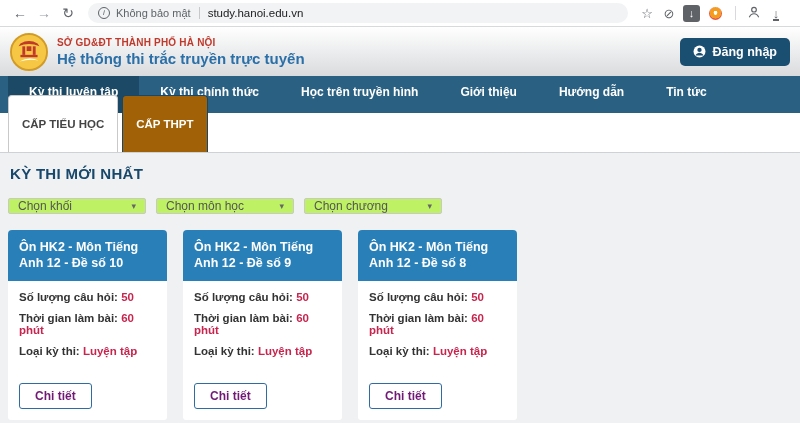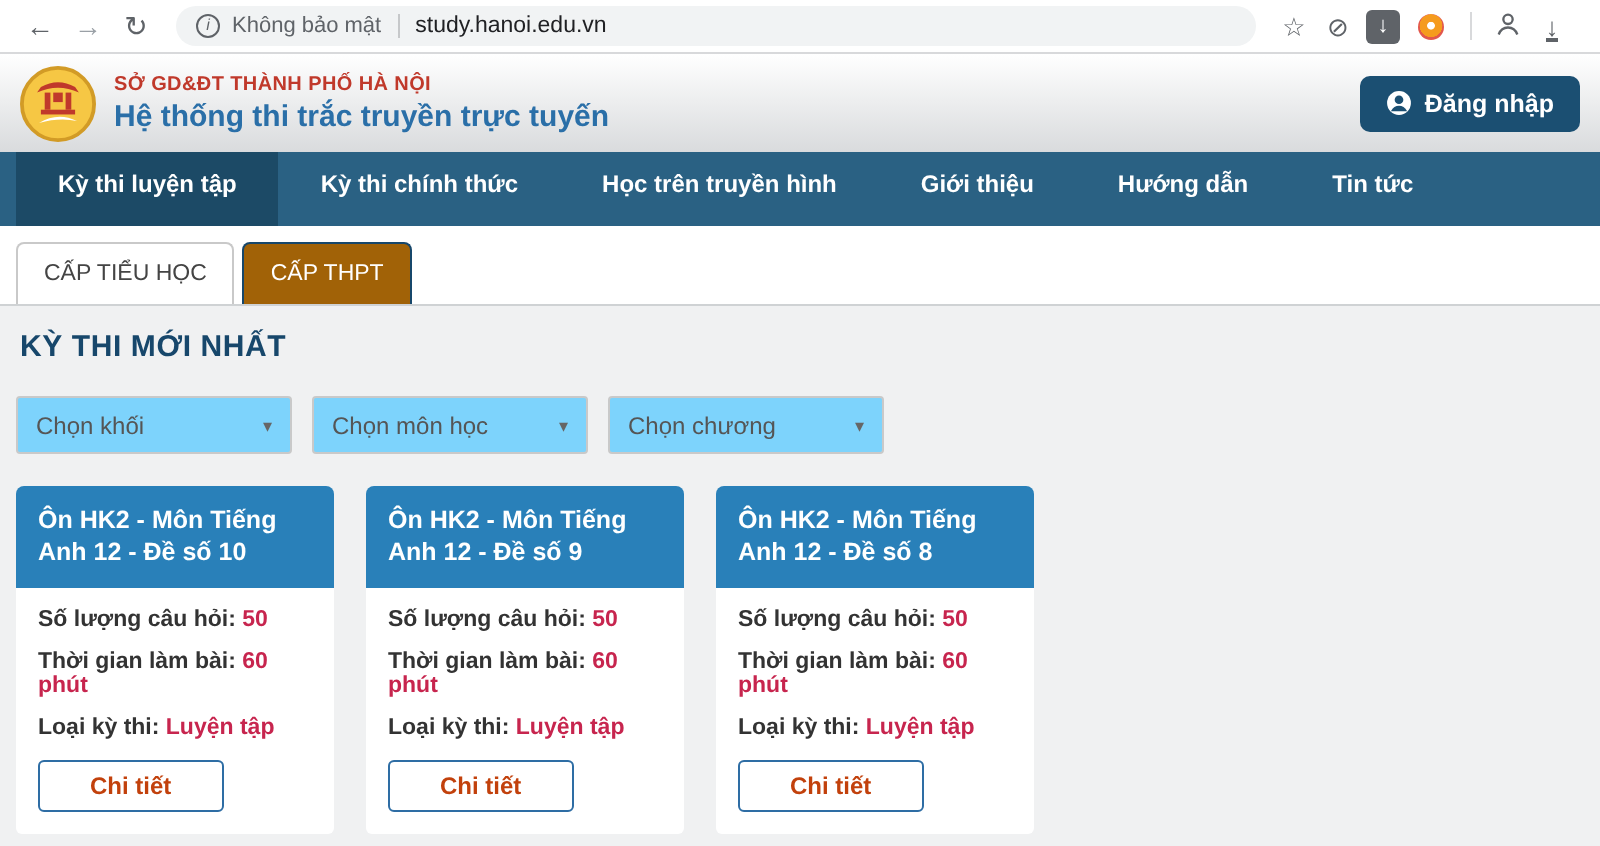--- a/index.html
+++ b/index.html
@@ -39,44 +39,44 @@
 
   
   .mainnav { height:37px; background:#2a6183; display:flex; padding-left:8px; }
   .nav-item { color:#fff; font-size:12px; font-weight:600; line-height:33px; padding:0 21px;
               cursor:pointer; white-space:nowrap; }
   .nav-item.active { background:#1c4a66; }
 
   
   .tabs-row { background:#fff; border-bottom:1px solid #cfd2d4; padding:6px 0 0 8px; height:40px;
               display:flex; align-items:flex-end; }
-  .tab { padding:9px 13px; font-size:11.5px; font-weight:normal; color:#444; background:#fff;
+  .tab { padding:22px 13px; font-size:11.5px; font-weight:bold; color:#444; background:#fff;
          border:1px solid #c9c9c9; border-bottom:none; border-radius:4px 4px 0 0; margin-right:4px;
          cursor:pointer; white-space:nowrap; }
   .tab.active { background:#a16207; color:#fff; border-color:#17476b; }
 
   
   .content { padding:10px 8px; }
   .section-title { color:#17476b; font-size:15px; font-weight:bold; letter-spacing:.3px;
                    margin:2px 0 16px 2px; }
   .filters { display:flex; gap:10px; margin-bottom:16px; }
-  .select { width:138px; height:29px; background:#7dd3fc; border:1px solid #c9c9c9; border-radius:2px;
+  .select { width:138px; height:16px; background:#bef264; border:1px solid #c9c9c9; border-radius:2px;
             display:flex; align-items:center; justify-content:space-between; padding:0 9px;
             font-size:12px; color:#555; cursor:pointer; }
   .caret { color:#666; font-size:9px; }
 
   .cards { display:grid; grid-template-columns:repeat(3,159px); gap:11px 16px; }
   .card { border-radius:4px; }
   .card-header { background:#2980b9; color:#fff; font-weight:bold; font-size:12.5px;
                  padding:9px 11px; border-radius:4px 4px 0 0; line-height:1.3; }
   .card-body { background:#fff; padding:10px 11px 11px; border-radius:0 0 3px 3px; }
   .meta { font-size:11.5px; color:#333; margin-bottom:9px;font-weight:bold; }
   .meta .val { color:#c7254e; }
-  .detail-btn { background:#fff; border:1px solid #2e6da4; color:#c2410c; font-weight:bold;
-                font-size:12px; padding:5px 25px; border-radius:3px; margin-top:1px; cursor:pointer;
+  .detail-btn { background:#fff; border:1px solid #2e6da4; color:#701a75; font-weight:bold;
+                font-size:12px; padding:5px 15px; border-radius:3px; margin-top:17px; cursor:pointer;
                 font-family:inherit; }
 </style>
 </head>
 <body>
 
 <div class="chrome">
   <span class="nav-ico">←</span>
   <span class="nav-ico fwd">→</span>
   <span class="nav-ico">↻</span>
   <div class="omnibox">

